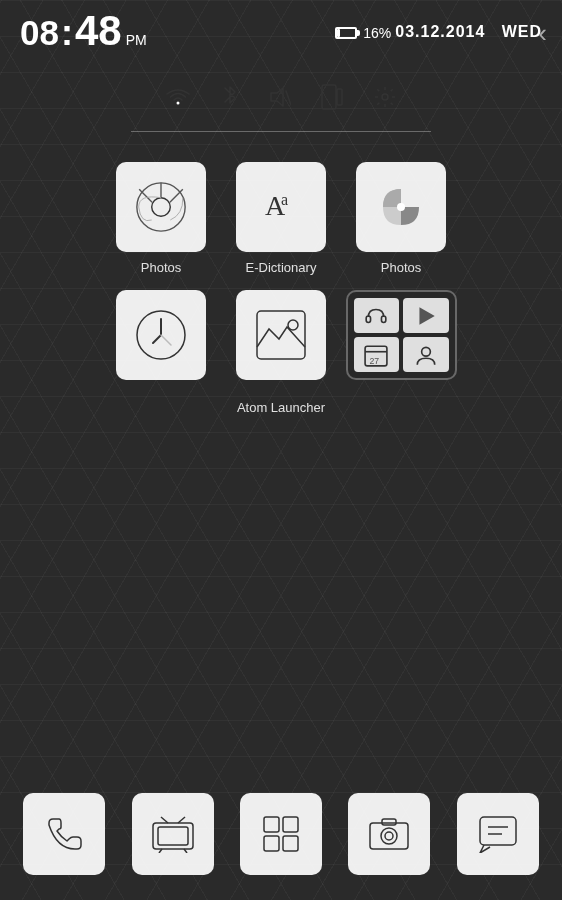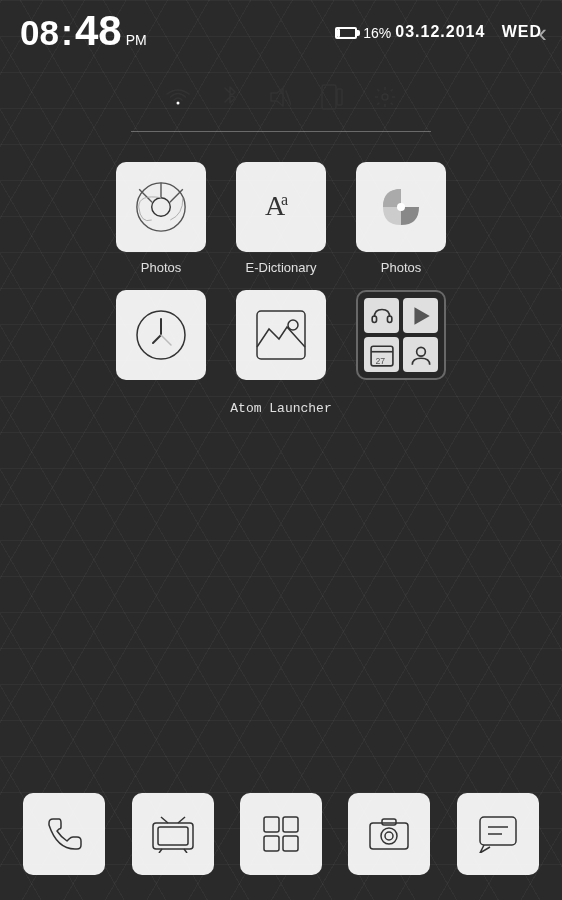--- a/index.html
+++ b/index.html
@@ -210,21 +210,21 @@
     }
 
     .app-label {
       font-size: 13px;
       color: #e0e0e0;
       text-align: center;
     }
 
     
     .folder-icon {
-      width: 90px;
+      width: 111px;
       height: 90px;
       background: rgba(40,40,40,0.85);
       border: 2px solid rgba(255,255,255,0.3);
       border-radius: 10px;
       display: grid;
       grid-template-columns: 1fr 1fr;
       grid-template-rows: 1fr 1fr;
       padding: 6px;
       gap: 4px;
     }
@@ -463,21 +463,21 @@
           <svg width="22" height="22" viewBox="0 0 22 22" fill="none" stroke="#555" stroke-width="1.5">
             <circle cx="11" cy="8" r="4"></circle>
             <path d="M3 20 Q3 14 11 14 Q19 14 19 20"></path>
           </svg>
         </div>
       </div>
     </div>
   </div>
 
   <div style="margin-top:-5px;">
-    <span class="app-label" style="font-size:13px; color:#e0e0e0;font-family:Liberation Mono, monospace;">Atom Launcher</span>
+    <span class="app-label" style="font-size:13px; color:#e0e0e0;">Atom Launcher</span>
   </div>
 </div>
 
 <div class="bottom-dock">
 
   <div class="dock-item">
     <svg width="38" height="38" viewBox="0 0 38 38" fill="none" stroke="#333" stroke-width="2">
       <path d="M10 4 L14 4 Q16 4 16 8 L16 12 Q16 14 14 14 L12 16 Q16 22 22 26 L24 24 Q26 22 28 22 L32 22 Q36 22 36 26 L36 30 Q36 34 32 34 L30 34 Q12 34 4 10 L4 8 Q4 4 8 4 Z" stroke-linejoin="round"></path>
     </svg>
   </div>

